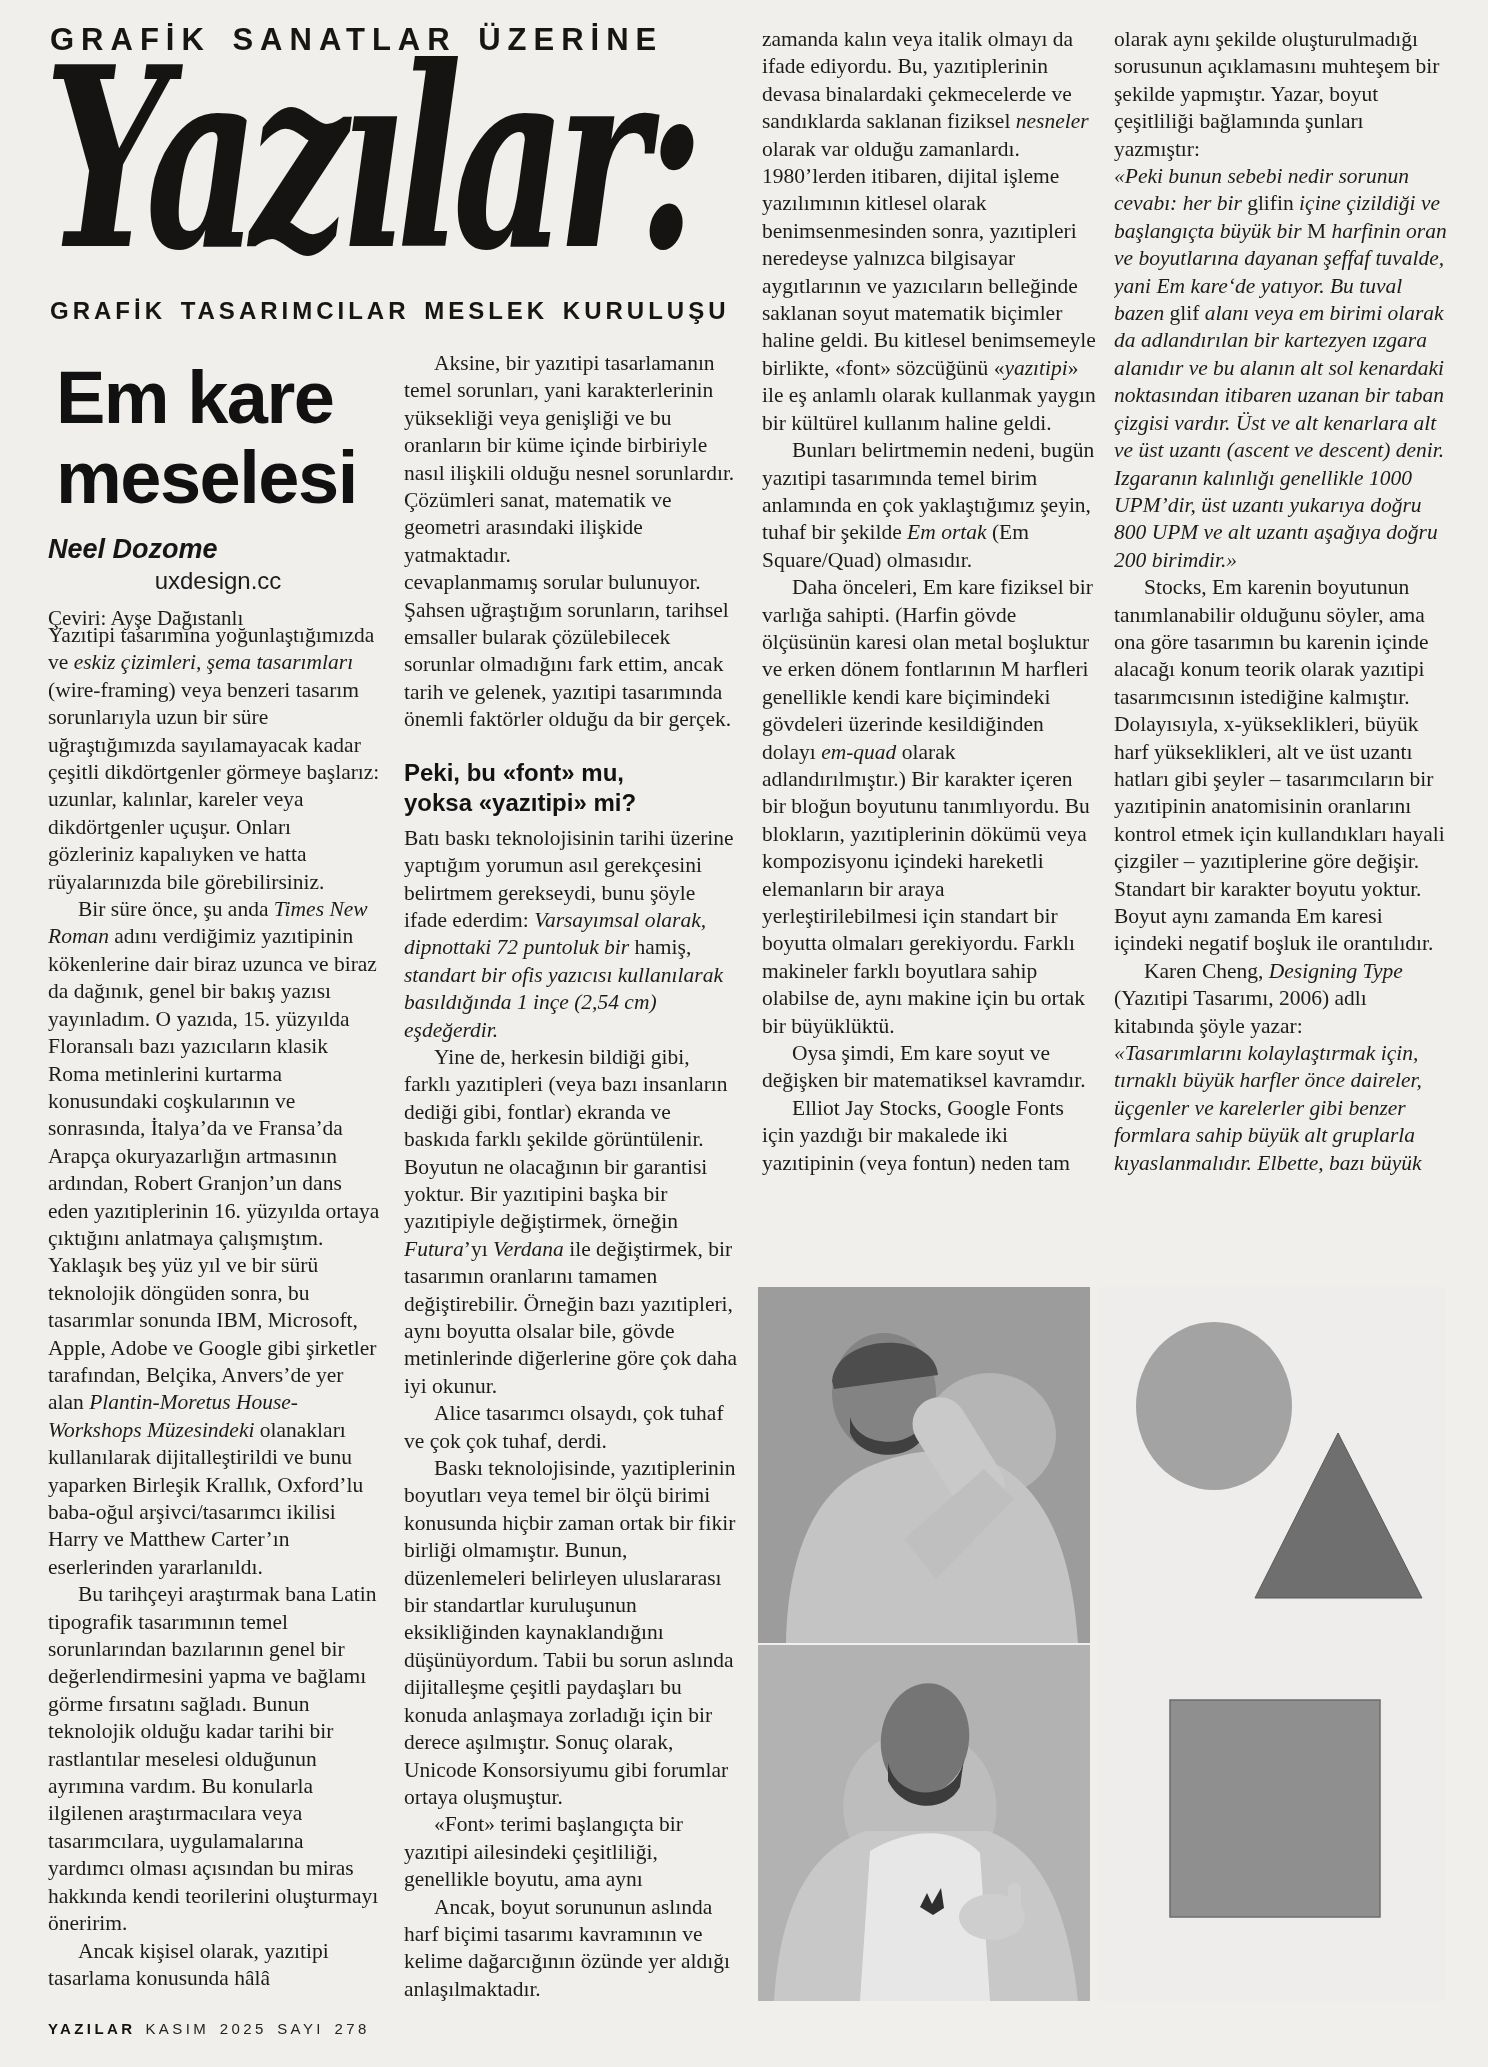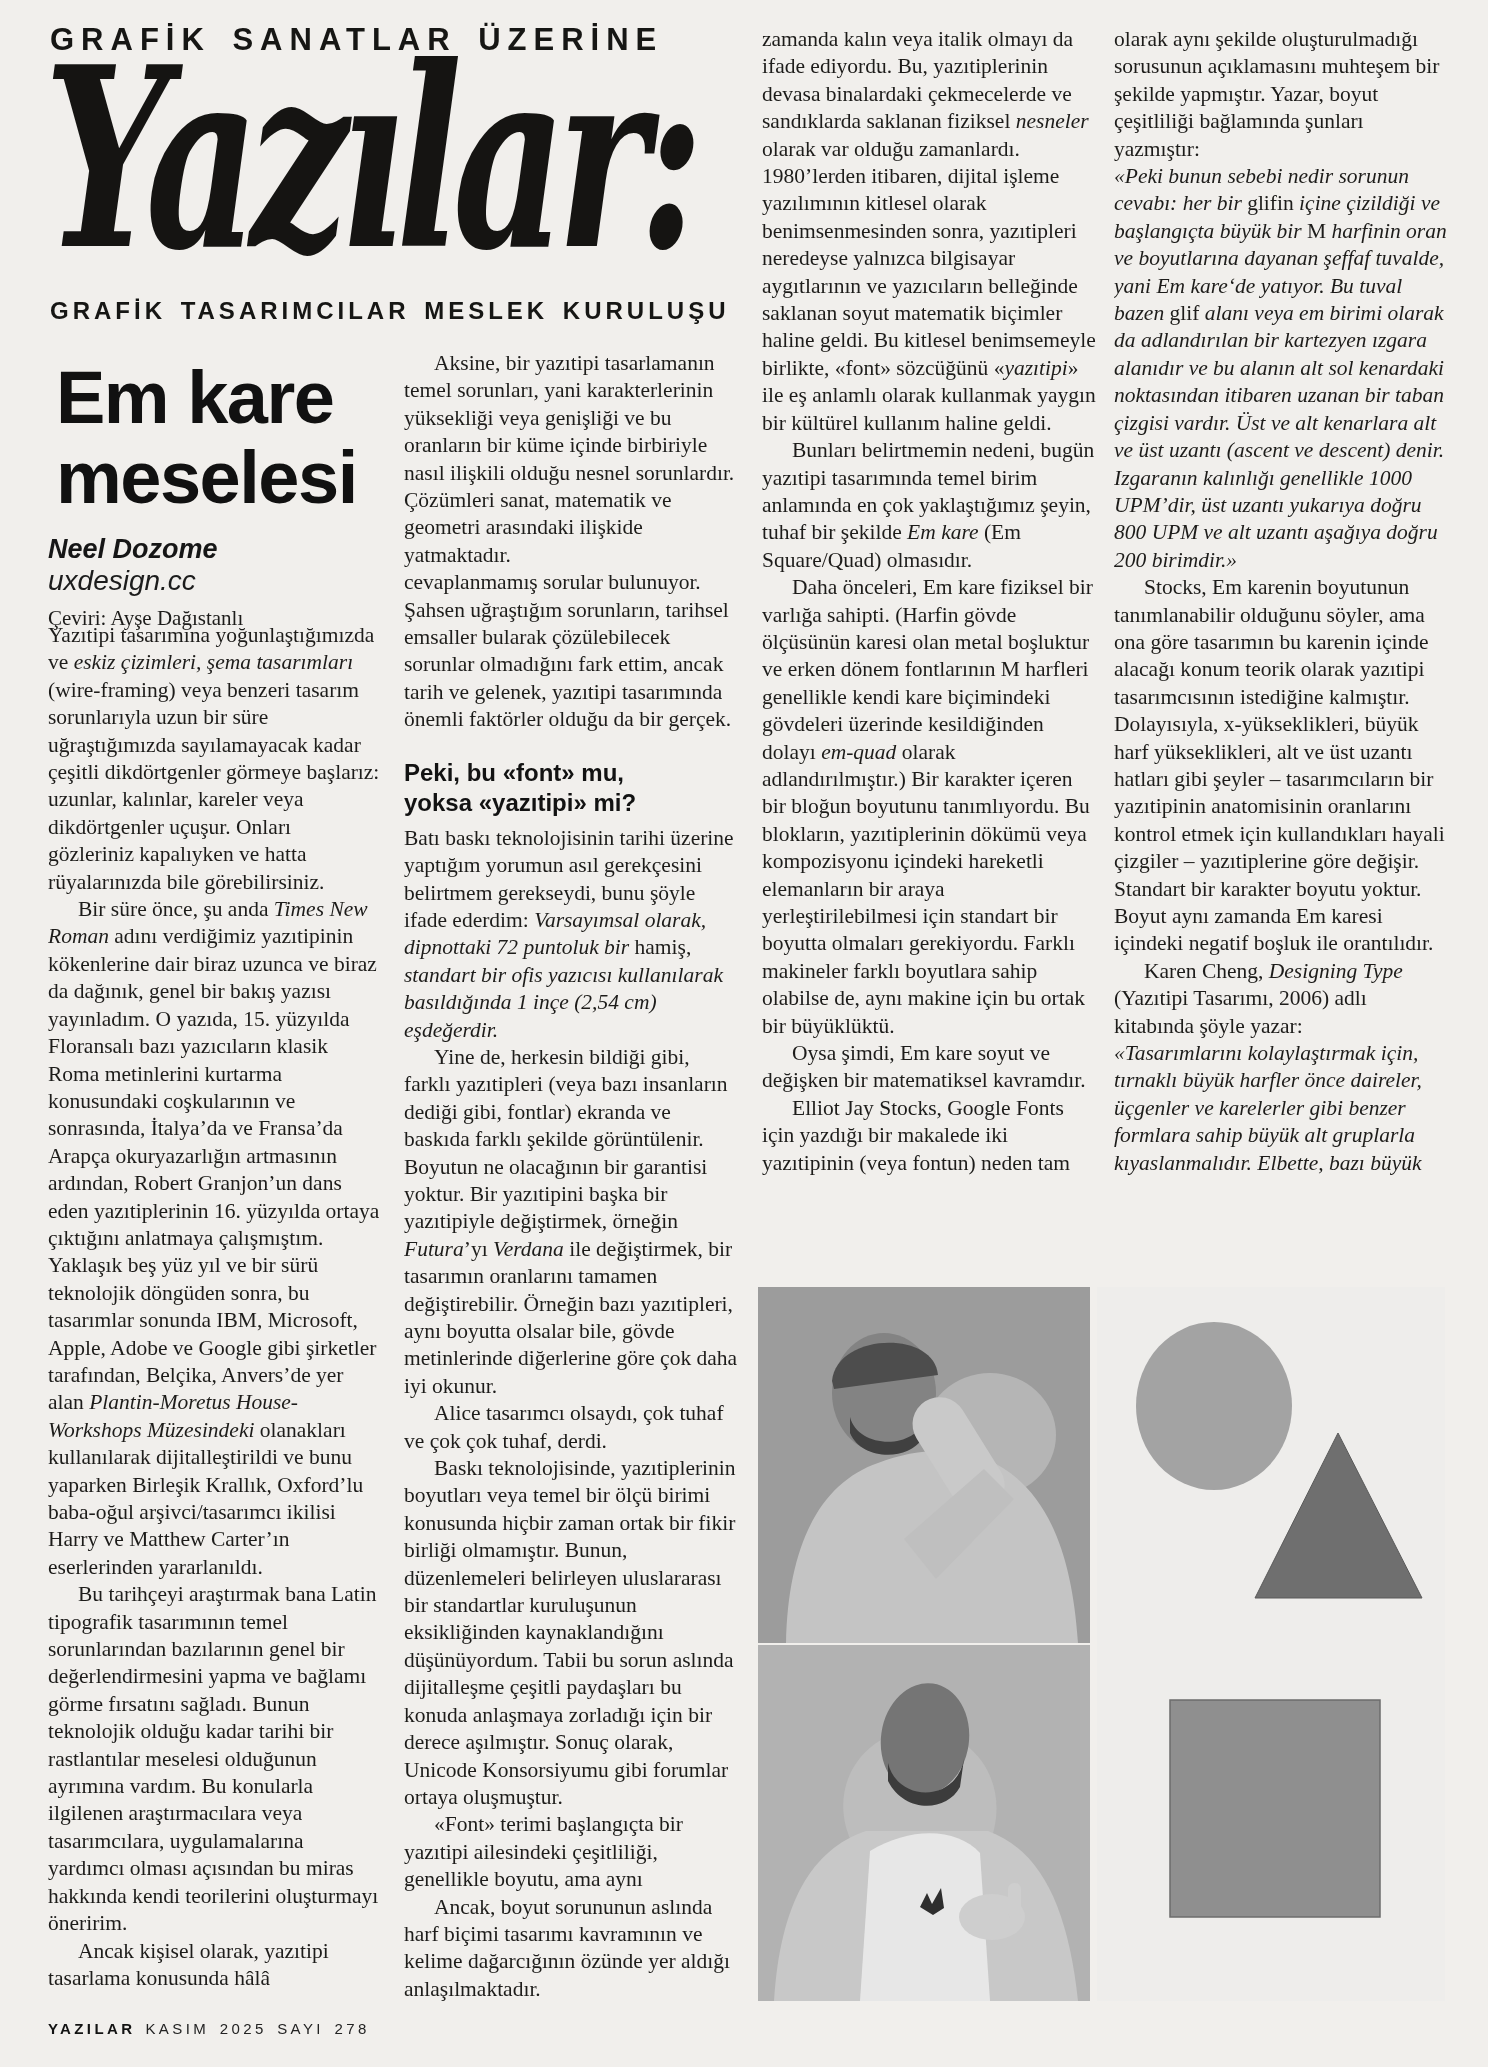--- a/index.html
+++ b/index.html
@@ -28,22 +28,22 @@
 
   
   .article-head{position:absolute;left:48px;top:350px;width:340px;}
   .article-title{
     margin:8px;font-family:"Liberation Sans",sans-serif;font-weight:700;
     font-size:74px;line-height:80px;letter-spacing:-1.5px;color:#111;
   }
   .byline{margin-top:16px;}
   .author{font-family:"Liberation Sans",sans-serif;font-style:italic;font-weight:700;
     font-size:27px;line-height:31px;color:#161616;}
-  .site{font-family:"Liberation Sans",sans-serif;font-style:italic;font-weight:400;
-    font-size:28px;line-height:31px;color:#1c1c1c;}
+  .site{font-family:"Liberation Sans",sans-serif;font-weight:400;
+    font-size:24px;line-height:31px;color:#1c1c1c;text-align:center;}
   .translator{font-size:21px;line-height:26px;margin-top:9px;color:#1d1c1a;}
   .translator strong{font-weight:400;}
 
   
   .col{position:absolute;overflow:hidden;}
   #col1{left:48px;top:622px;width:334px;height:1392px;}
   #col2{left:404px;top:350px;width:336px;height:1662px;}
   #col3{left:762px;top:26px;width:336px;height:1258px;}
   #col4{left:1114px;top:26px;width:338px;height:1258px;}
   .col p{margin:0;font-size:21.5px;line-height:27.4px;text-align:left;}
@@ -106,21 +106,21 @@
 yoksa «yazıtipi» mi?</h3>
       <p class="para"><span>Batı baskı teknolojisinin tarihi üzerine yaptığım yorumun asıl gerekçesini belirtmem gerekseydi, bunu şöyle ifade ederdim: </span><em>Varsayımsal olarak, dipnottaki 72 puntoluk bir </em><span>hamiş</span><span>, </span><em>standart bir ofis yazıcısı kullanılarak basıldığında 1 inçe (2,54 cm) eşdeğerdir.</em></p>
       <p class="para indent"><span>Yine de, herkesin bildiği gibi, farklı yazıtipleri (veya bazı insanların dediği gibi, fontlar) ekranda ve baskıda farklı şekilde görüntülenir. Boyutun ne olacağının bir garantisi yoktur. Bir yazıtipini başka bir yazıtipiyle değiştirmek, örneğin </span><em>Futura</em><span>’yı </span><em>Verdana</em><span> ile değiştirmek, bir tasarımın oranlarını tamamen değiştirebilir. Örneğin bazı yazıtipleri, aynı boyutta olsalar bile, gövde metinlerinde diğerlerine göre çok daha iyi okunur.</span></p>
       <p class="para indent"><span>Alice tasarımcı olsaydı, çok tuhaf ve çok çok tuhaf, derdi.</span></p>
       <p class="para indent"><span>Baskı teknolojisinde, yazıtiplerinin boyutları veya temel bir ölçü birimi konusunda hiçbir zaman ortak bir fikir birliği olmamıştır. Bunun, düzenlemeleri belirleyen uluslararası bir standartlar kuruluşunun eksikliğinden kaynaklandığını düşünüyordum. Tabii bu sorun aslında dijitalleşme çeşitli paydaşları bu konuda anlaşmaya zorladığı için bir derece aşılmıştır. Sonuç olarak, Unicode Konsorsiyumu gibi forumlar ortaya oluşmuştur.</span></p>
       <p class="para indent"><span>«Font» terimi başlangıçta bir yazıtipi ailesindeki çeşitliliği, genellikle boyutu, ama aynı</span></p>
       <p class="para indent"><span>Ancak, boyut sorununun aslında harf biçimi tasarımı kavramının ve kelime dağarcığının özünde yer aldığı anlaşılmaktadır.</span></p>
     </div>
   <div class="col" id="col3">
       <p class="para"><span>zamanda kalın veya italik olmayı da ifade ediyordu. Bu, yazıtiplerinin devasa binalardaki çekmecelerde ve sandıklarda saklanan fiziksel </span><em>nesneler</em><span> olarak var olduğu zamanlardı. 1980’lerden itibaren, dijital işleme yazılımının kitlesel olarak benimsenmesinden sonra, yazıtipleri neredeyse yalnızca bilgisayar aygıtlarının ve yazıcıların belleğinde saklanan soyut matematik biçimler haline geldi. Bu kitlesel benimsemeyle birlikte, «font» sözcüğünü «</span><em>yazıtipi</em><span>» ile eş anlamlı olarak kullanmak yaygın bir kültürel kullanım haline geldi.</span></p>
-      <p class="para indent"><span>Bunları belirtmemin nedeni, bugün yazıtipi tasarımında temel birim anlamında en çok yaklaştığımız şeyin, tuhaf bir şekilde </span><em>Em kare</em><span> (Em Square/Quad) olmasıdır.</span></p>
+      <p class="para indent"><span>Bunları belirtmemin nedeni, bugün yazıtipi tasarımında temel birim anlamında en çok yaklaştığımız şeyin, tuhaf bir şekilde </span><em>Em ortak</em><span> (Em Square/Quad) olmasıdır.</span></p>
       <p class="para indent"><span>Daha önceleri, Em kare fiziksel bir varlığa sahipti. (Harfin gövde ölçüsünün karesi olan metal boşluktur ve erken dönem fontlarının M harfleri genellikle kendi kare biçimindeki gövdeleri üzerinde kesildiğinden dolayı </span><em>em-quad</em><span> olarak adlandırılmıştır.) Bir karakter içeren bir bloğun boyutunu tanımlıyordu. Bu blokların, yazıtiplerinin dökümü veya kompozisyonu içindeki hareketli elemanların bir araya yerleştirilebilmesi için standart bir boyutta olmaları gerekiyordu. Farklı makineler farklı boyutlara sahip olabilse de, aynı makine için bu ortak bir büyüklüktü.</span></p>
       <p class="para indent"><span>Oysa şimdi, Em kare soyut ve değişken bir matematiksel kavramdır.</span></p>
       <p class="para indent"><span>Elliot Jay Stocks, Google Fonts için yazdığı bir makalede iki yazıtipinin (veya fontun) neden tam</span></p>
     </div>
   <div class="col" id="col4">
       <p class="para"><span>olarak aynı şekilde oluşturulmadığı sorusunun açıklamasını muhteşem bir şekilde yapmıştır. Yazar, boyut çeşitliliği bağlamında şunları yazmıştır:</span></p>
       <p class="para"><em>«Peki bunun sebebi nedir sorunun cevabı: her bir </em><span>glifin</span><em> içine çizildiği ve başlangıçta büyük bir </em><span>M</span><em> harfinin oran ve boyutlarına dayanan şeffaf tuvalde, yani Em kare‘de yatıyor. Bu tuval bazen </em><span>glif</span><em> alanı veya em birimi olarak da adlandırılan bir kartezyen ızgara alanıdır ve bu alanın alt sol kenardaki noktasından itibaren uzanan bir taban çizgisi vardır. Üst ve alt kenarlara alt ve üst uzantı (ascent ve descent) denir. Izgaranın kalınlığı genellikle 1000 UPM’dir, üst uzantı yukarıya doğru 800 UPM ve alt uzantı aşağıya doğru 200 birimdir.»</em></p>
       <p class="para indent"><span>Stocks, Em karenin boyutunun tanımlanabilir olduğunu söyler, ama ona göre tasarımın bu karenin içinde alacağı konum teorik olarak yazıtipi tasarımcısının istediğine kalmıştır. Dolayısıyla, x-yükseklikleri, büyük harf yükseklikleri, alt ve üst uzantı hatları gibi şeyler – tasarımcıların bir yazıtipinin anatomisinin oranlarını kontrol etmek için kullandıkları hayali çizgiler – yazıtiplerine göre değişir. Standart bir karakter boyutu yoktur. Boyut aynı zamanda Em karesi içindeki negatif boşluk ile orantılıdır.</span></p>
       <p class="para indent"><span>Karen Cheng, </span><em>Designing Type</em><span> (Yazıtipi Tasarımı, 2006) adlı kitabında şöyle yazar:</span></p>
       <p class="para"><em>«Tasarımlarını kolaylaştırmak için, tırnaklı büyük harfler önce daireler, üçgenler ve karelerler gibi benzer formlara sahip büyük alt gruplarla kıyaslanmalıdır. Elbette, bazı büyük</em></p>

